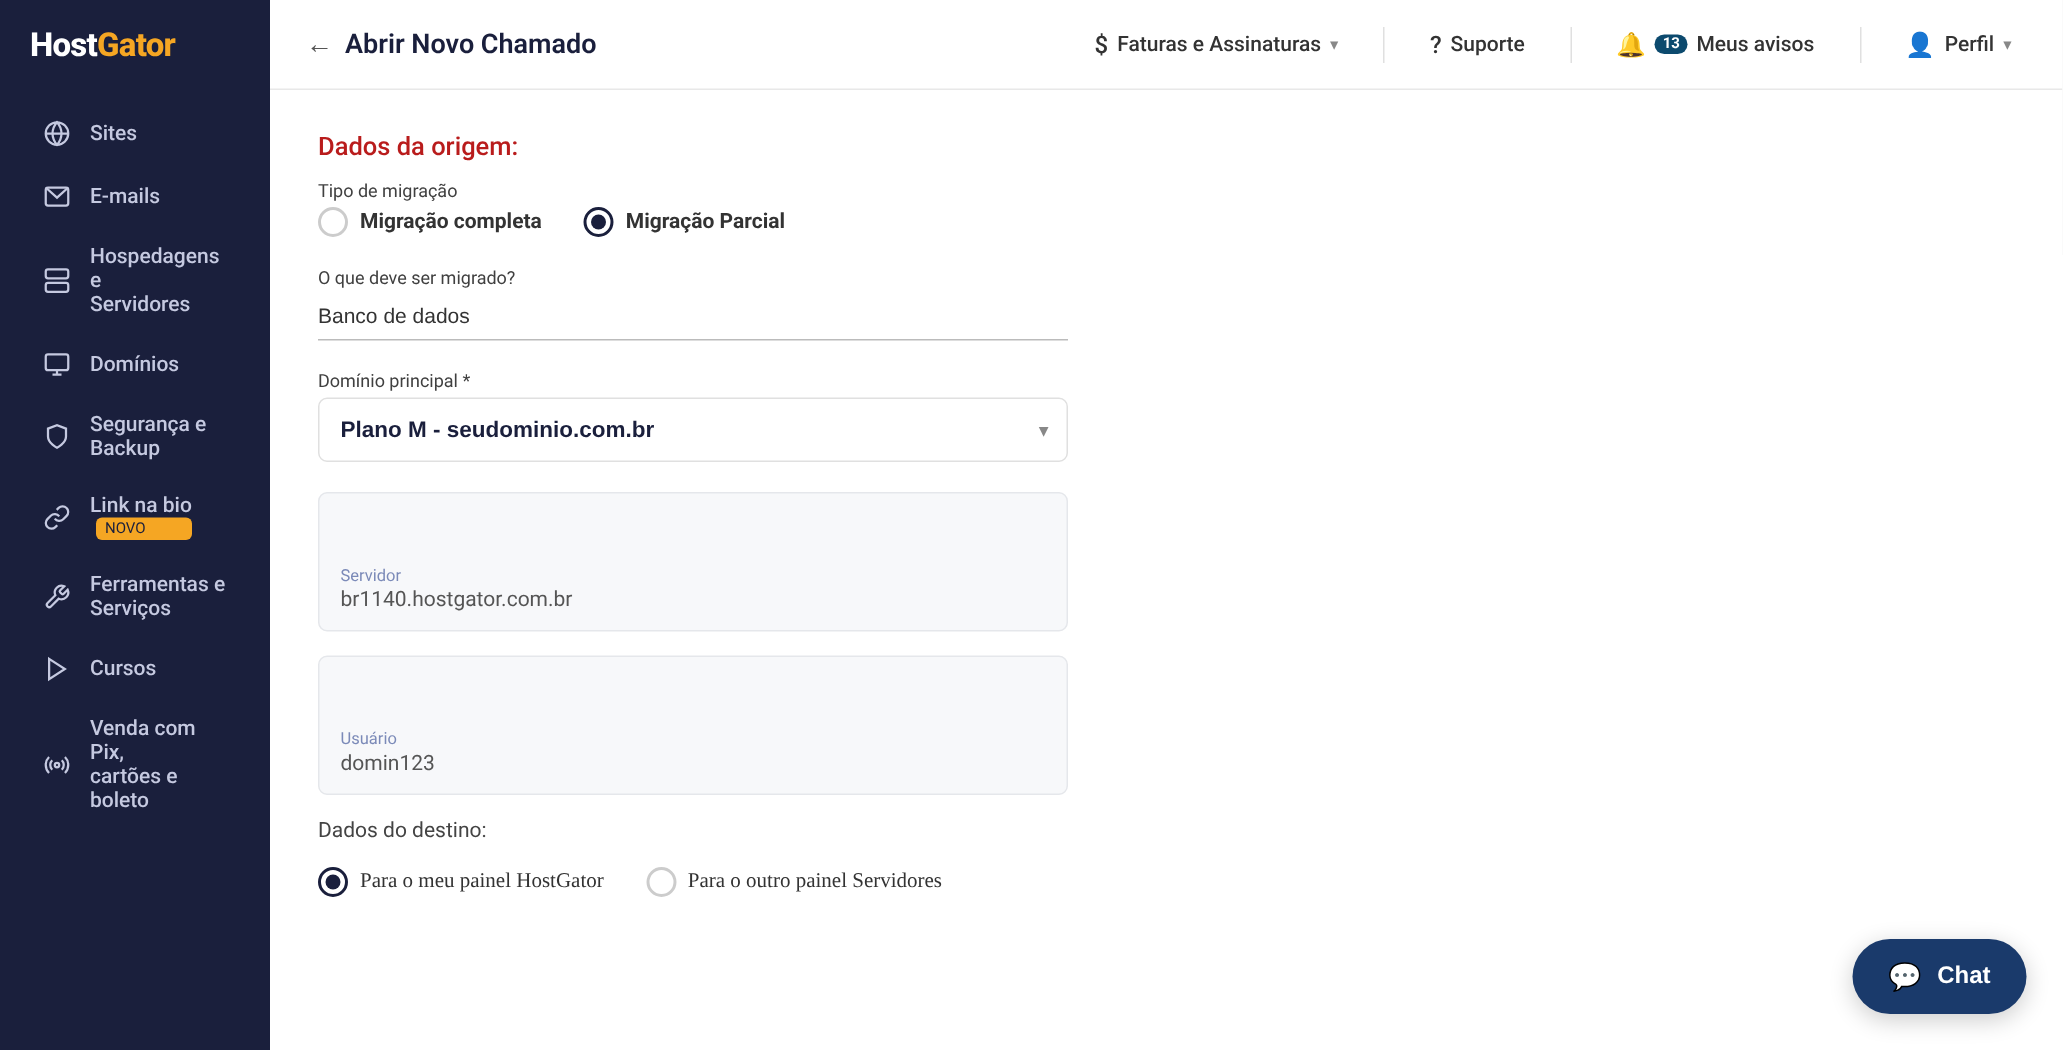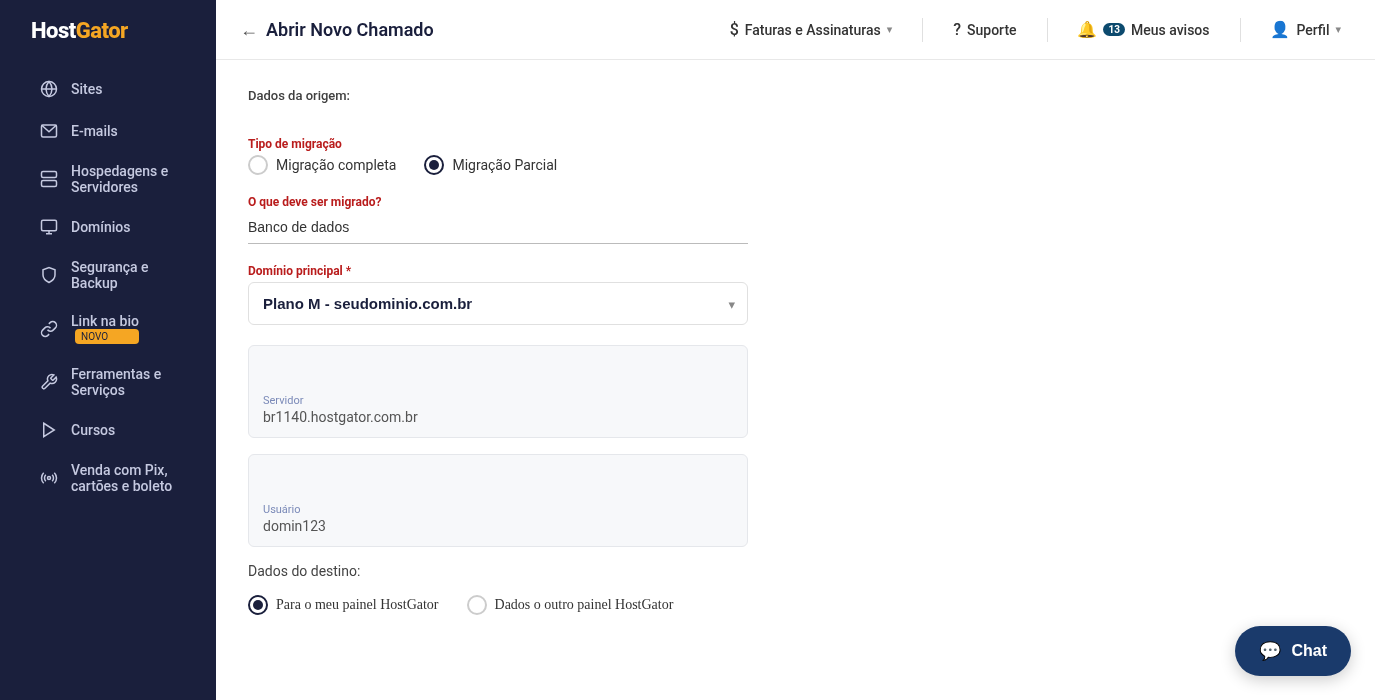--- a/index.html
+++ b/index.html
@@ -1,28 +1,27 @@
 <!DOCTYPE html>
 <html><head>
   <meta charset="utf-8">
   <style>
     * { box-sizing: border-box; margin: 0; padding: 0; }
     body { font-family: -apple-system, BlinkMacSystemFont, 'Segoe UI', Roboto, sans-serif; display: flex; height: 700px; overflow: hidden; background: #f5f5f5; }
 
     
     .sidebar {
-      width: 216px;
+      width: 180px;
       background: #1a1f3c;
       color: #fff;
       display: flex;
       flex-direction: column;
       flex-shrink: 0;
       height: 100%;
       overflow-y: auto;
-      padding-left: 11px;
     }
     .sidebar-logo {
       padding: 18px 20px;
       font-size: 22px;
       font-weight: 800;
       color: #fff;
       letter-spacing: -0.5px;
     }
     .sidebar-logo span { color: #f5a623; }
     .sidebar-nav { display: flex; flex-direction: column; gap: 2px; padding: 8px 0; }
@@ -108,39 +107,40 @@
 
     
     .content {
       flex: 1;
       overflow-y: auto;
       padding: 28px 32px;
       background: #fff;
     }
 
     .section-title {
-      color: #404040;
-      font-size: 13px;
+      color: #b91c1c;
+      font-size: 17px;
       font-weight: 500;
-      margin-bottom: 34px;
+      margin-bottom: 12px;
     }
 
     .field-group { margin-bottom: 20px; }
     .field-label {
       font-size: 12px;
-      color: #b91c1c;
+      color: #404040;
       margin-bottom: 4px;
-      font-weight: 700;
+      font-weight: 400;
     }
 
     .radio-group {
       display: flex;
       align-items: center;
       gap: 28px;
       margin-bottom: 12px;
+      font-weight: bold;
     }
     .radio-option {
       display: flex;
       align-items: center;
       gap: 8px;
       cursor: pointer;
       font-size: 14px;
       color: #333;
     }
     .radio-outer {
@@ -466,21 +466,21 @@
     <div class="radio-group-dest">
       <label class="radio-option cursor-hand">
         <div class="radio-outer selected">
           <div class="radio-inner"></div>
         </div>
         <span>Para o meu painel HostGator</span>
       </label>
       <label class="radio-option cursor-hand">
         <div class="radio-outer">
         </div>
-        <span>Dados o outro painel HostGator</span>
+        <span>Para o outro painel Servidores</span>
       </label>
     </div>
 
   </div>
 </div>
 
 <button class="chat-btn">
   <span class="chat-icon">💬</span>
   <span>Chat</span>
 </button>

